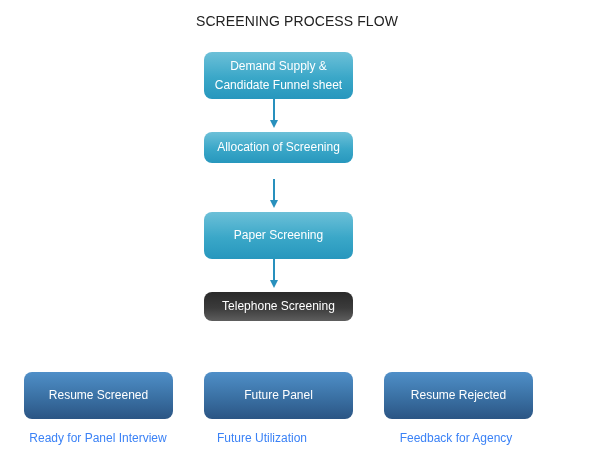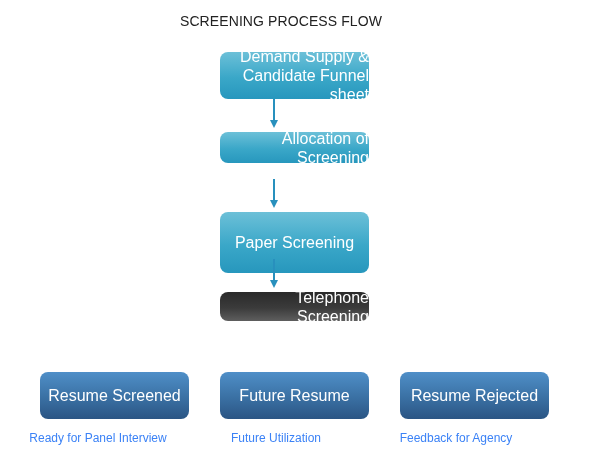--- a/index.html
+++ b/index.html
@@ -1,22 +1,22 @@
 <!DOCTYPE html>
 <html><head>
   <meta charset="utf-8">
   <style>
     html, body { margin: 0; padding: 0; }
     body { width: 600px; height: 470px; background: #ffffff; position: relative; overflow: hidden;
       font-family: "Liberation Sans", sans-serif; }
     .title { position: absolute; top: 13px; left: 0; width: 562px; text-align: center;
-      font-size: 14px; color: #222; letter-spacing: 0.1px; }
-    .box { position: absolute; border-radius: 8px; color: #fff; font-size: 16px;
-      display: flex; align-items: center; justify-content: center; text-align: right; line-height: 19px;
-      box-sizing: border-box; margin-left: 16px; }
+      font-size: 14px; color: #222; letter-spacing: 0.1px; padding-left: 16px; }
+    .box { position: absolute; border-radius: 8px; color: #fff; font-size: 12px;
+      display: flex; align-items: center; justify-content: center; text-align: center; line-height: 19px;
+      box-sizing: border-box; }
     .teal { background: linear-gradient(to bottom, #6cc0d8 0%, #3aa7c8 55%, #2797bd 100%); }
     .dark { background: linear-gradient(to bottom, #2a2a2a 0%, #3b3b3b 55%, #5e5e5e 100%); }
     .blue { background: linear-gradient(to bottom, #4f8fc8 0%, #3a70a3 55%, #2b5584 100%); }
     .flow { left: 204px; width: 149px; }
     .arrow { position: absolute; left: 270px; width: 8px; }
     .arrow .line { position: absolute; left: 3px; top: 0; width: 2px; background: #2890bd; }
     .arrow .head { position: absolute; left: 0; width: 0; height: 0;
       border-left: 4px solid transparent; border-right: 4px solid transparent; border-top: 8px solid #2890bd; }
     .out { top: 372px; width: 149px; height: 47px; }
     .caption { position: absolute; top: 431px; font-size: 12px; color: #3b82f6; text-align: center; width: 190px; }
@@ -34,28 +34,28 @@
     <div class="head" style="top:21px;"></div>
 </div>
 
 <div class="box teal flow" style="top:132px;height:31px;">Allocation of Screening</div>
 
 <div class="arrow" style="top:179px;height:30px;">
   <div class="line" style="height:22px;"></div>
     <div class="head" style="top:21px;"></div>
 </div>
 
-<div class="box teal flow" style="top:212px;height:61px;">Paper Screening</div>
+<div class="box teal flow" style="top:212px;height:47px;">Paper Screening</div>
 
 <div class="arrow" style="top:259px;height:30px;">
   <div class="line" style="height:22px;"></div>
     <div class="head" style="top:21px;"></div>
 </div>
 
 <div class="box dark flow" style="top:292px;height:29px;">Telephone  Screening</div>
 
 <div class="box blue out" style="left:24px;">Resume Screened</div>
-<div class="box blue out" style="left:204px;">Future Resume</div>
+<div class="box blue out" style="left:204px;">Future Panel</div>
 <div class="box blue out" style="left:384px;">Resume Rejected</div>
 
 <div class="caption" style="left:3px;">Ready  for Panel Interview</div>
-<div class="caption" style="left:181px;">Future Utilization</div>
+<div class="caption" style="left:167px;">Future Utilization</div>
 <div class="caption" style="left:361px;">Feedback for Agency</div>
 
 </body></html>

